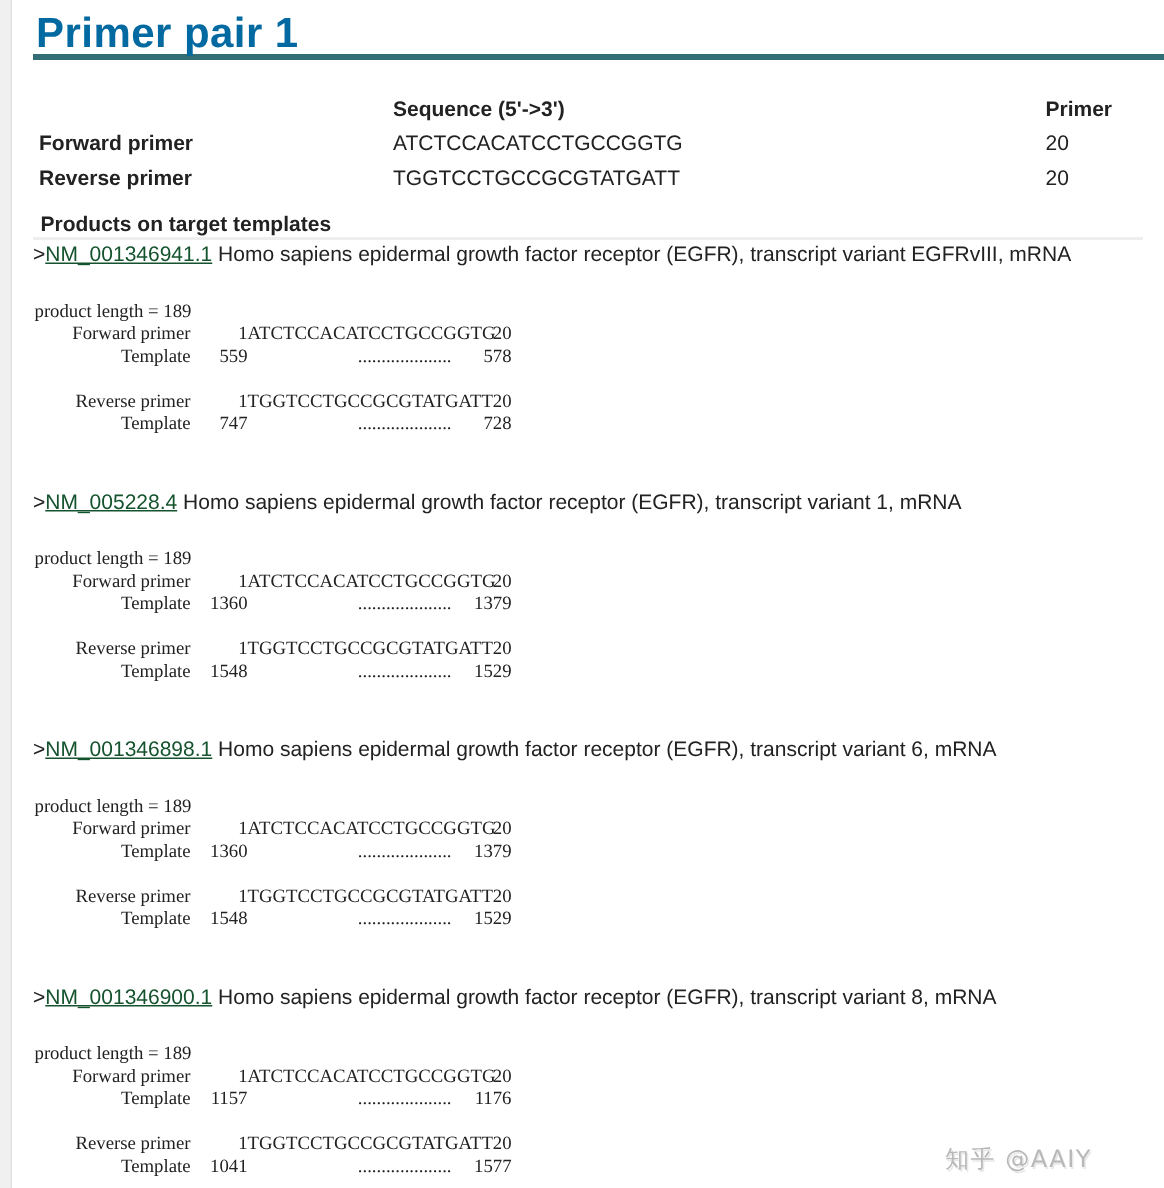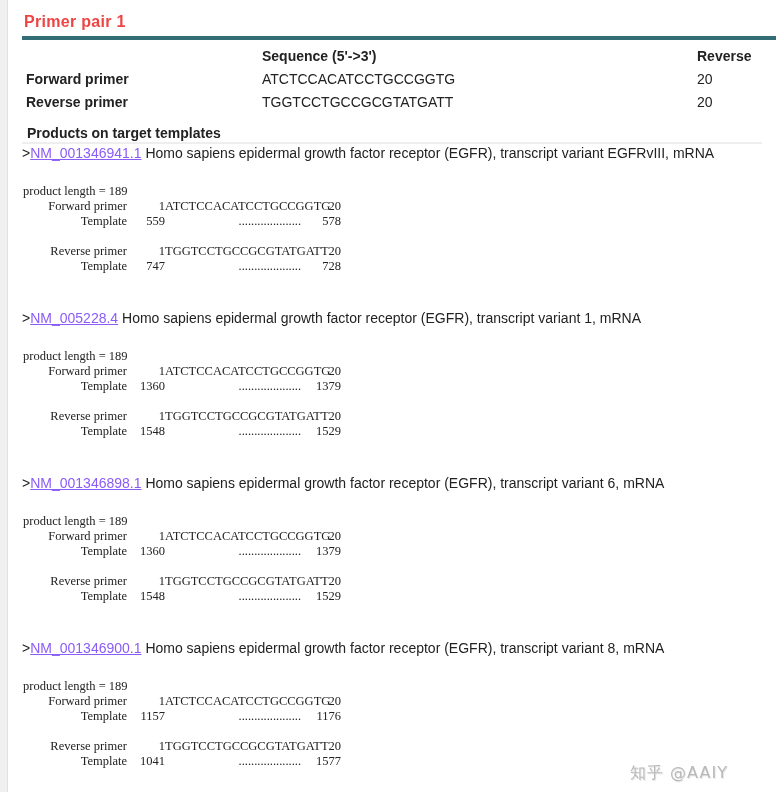--- a/index.html
+++ b/index.html
@@ -7,38 +7,38 @@
       width: 776px; height: 792px; overflow: hidden; background: #ffffff;
       font-family: "Liberation Sans", sans-serif; color: #222;
       position: relative;
     }
     .left-strip {
       position: absolute; left: 0; top: 0; width: 7px; height: 792px;
       background: #f0f0f0; border-right: 1px solid #e2e2e2;
     }
     .content { position: absolute; left: 22px; top: 0; width: 754px; }
     .title {
-      font-size: 16px; font-weight: bold; color: #ef4444;
+      font-size: 28px; font-weight: bold; color: #0369a1;
       margin: 10px 0 0 2px; letter-spacing: 0.3px; line-height: 24px;
     }
     .title-rule { height: 4px; background: #336d76; margin-top: 2px; width: 754px; }
-    table.primers { border-collapse: collapse; margin-top: 4px; font-size: 14px; }
+    table.primers { border-collapse: collapse; margin-top: 20px; font-size: 14px; }
     table.primers th, table.primers td { padding: 0; height: 23px; text-align: left; vertical-align: middle; }
     table.primers th { font-weight: bold; }
     .c1 { width: 236px; padding-left: 4px !important; font-weight: bold; }
     .c2 { width: 435px; }
     .c3 { width: 70px; }
     .products-title {
       font-size: 14px; font-weight: bold; margin: 11px 16px 0 5px; line-height: 18px;
     }
     .products-rule { height: 2px; background: #eeeeee; width: 740px; }
     .template-head {
       font-size: 14px; line-height: 18px; margin-top: 0; color: #222; white-space: nowrap;
     }
-    .template-head a { color: #8b5cf6; text-decoration: underline; }
+    .template-head a { color: #14532d; text-decoration: underline; }
     .block { position: relative; }
     .row { display: flex; height: 15px; text-align: right; }
     .r-label { width: 104px; }
     .r-start { width: 38px; }
     .r-seq { width: 136px; letter-spacing: 0px; }
     .r-end { width: 40px; }
     .gap { height: 15px; }
     .watermark {
       position: absolute; left: 630px; top: 763px; font-size: 16px; color: #b8b8b8;
       font-family: "DejaVu Sans", sans-serif; letter-spacing: 1px;
@@ -52,21 +52,21 @@
 
 <div class="content">
   <div class="title">Primer pair 1</div>
   <div class="title-rule"></div>
 
   <table class="primers">
     <tbody>
         <tr>
       <th class="c1"></th>
       <th class="c2">Sequence (5'-&gt;3')</th>
-      <th class="c3">Reverse</th>
+      <th class="c3">Primer</th>
     </tr>
     <tr>
       <td class="c1">Forward primer</td>
       <td class="c2">ATCTCCACATCCTGCCGGTG</td>
       <td class="c3">20</td>
     </tr>
     <tr>
       <td class="c1">Reverse primer</td>
       <td class="c2">TGGTCCTGCCGCGTATGATT</td>
       <td class="c3">20</td>

